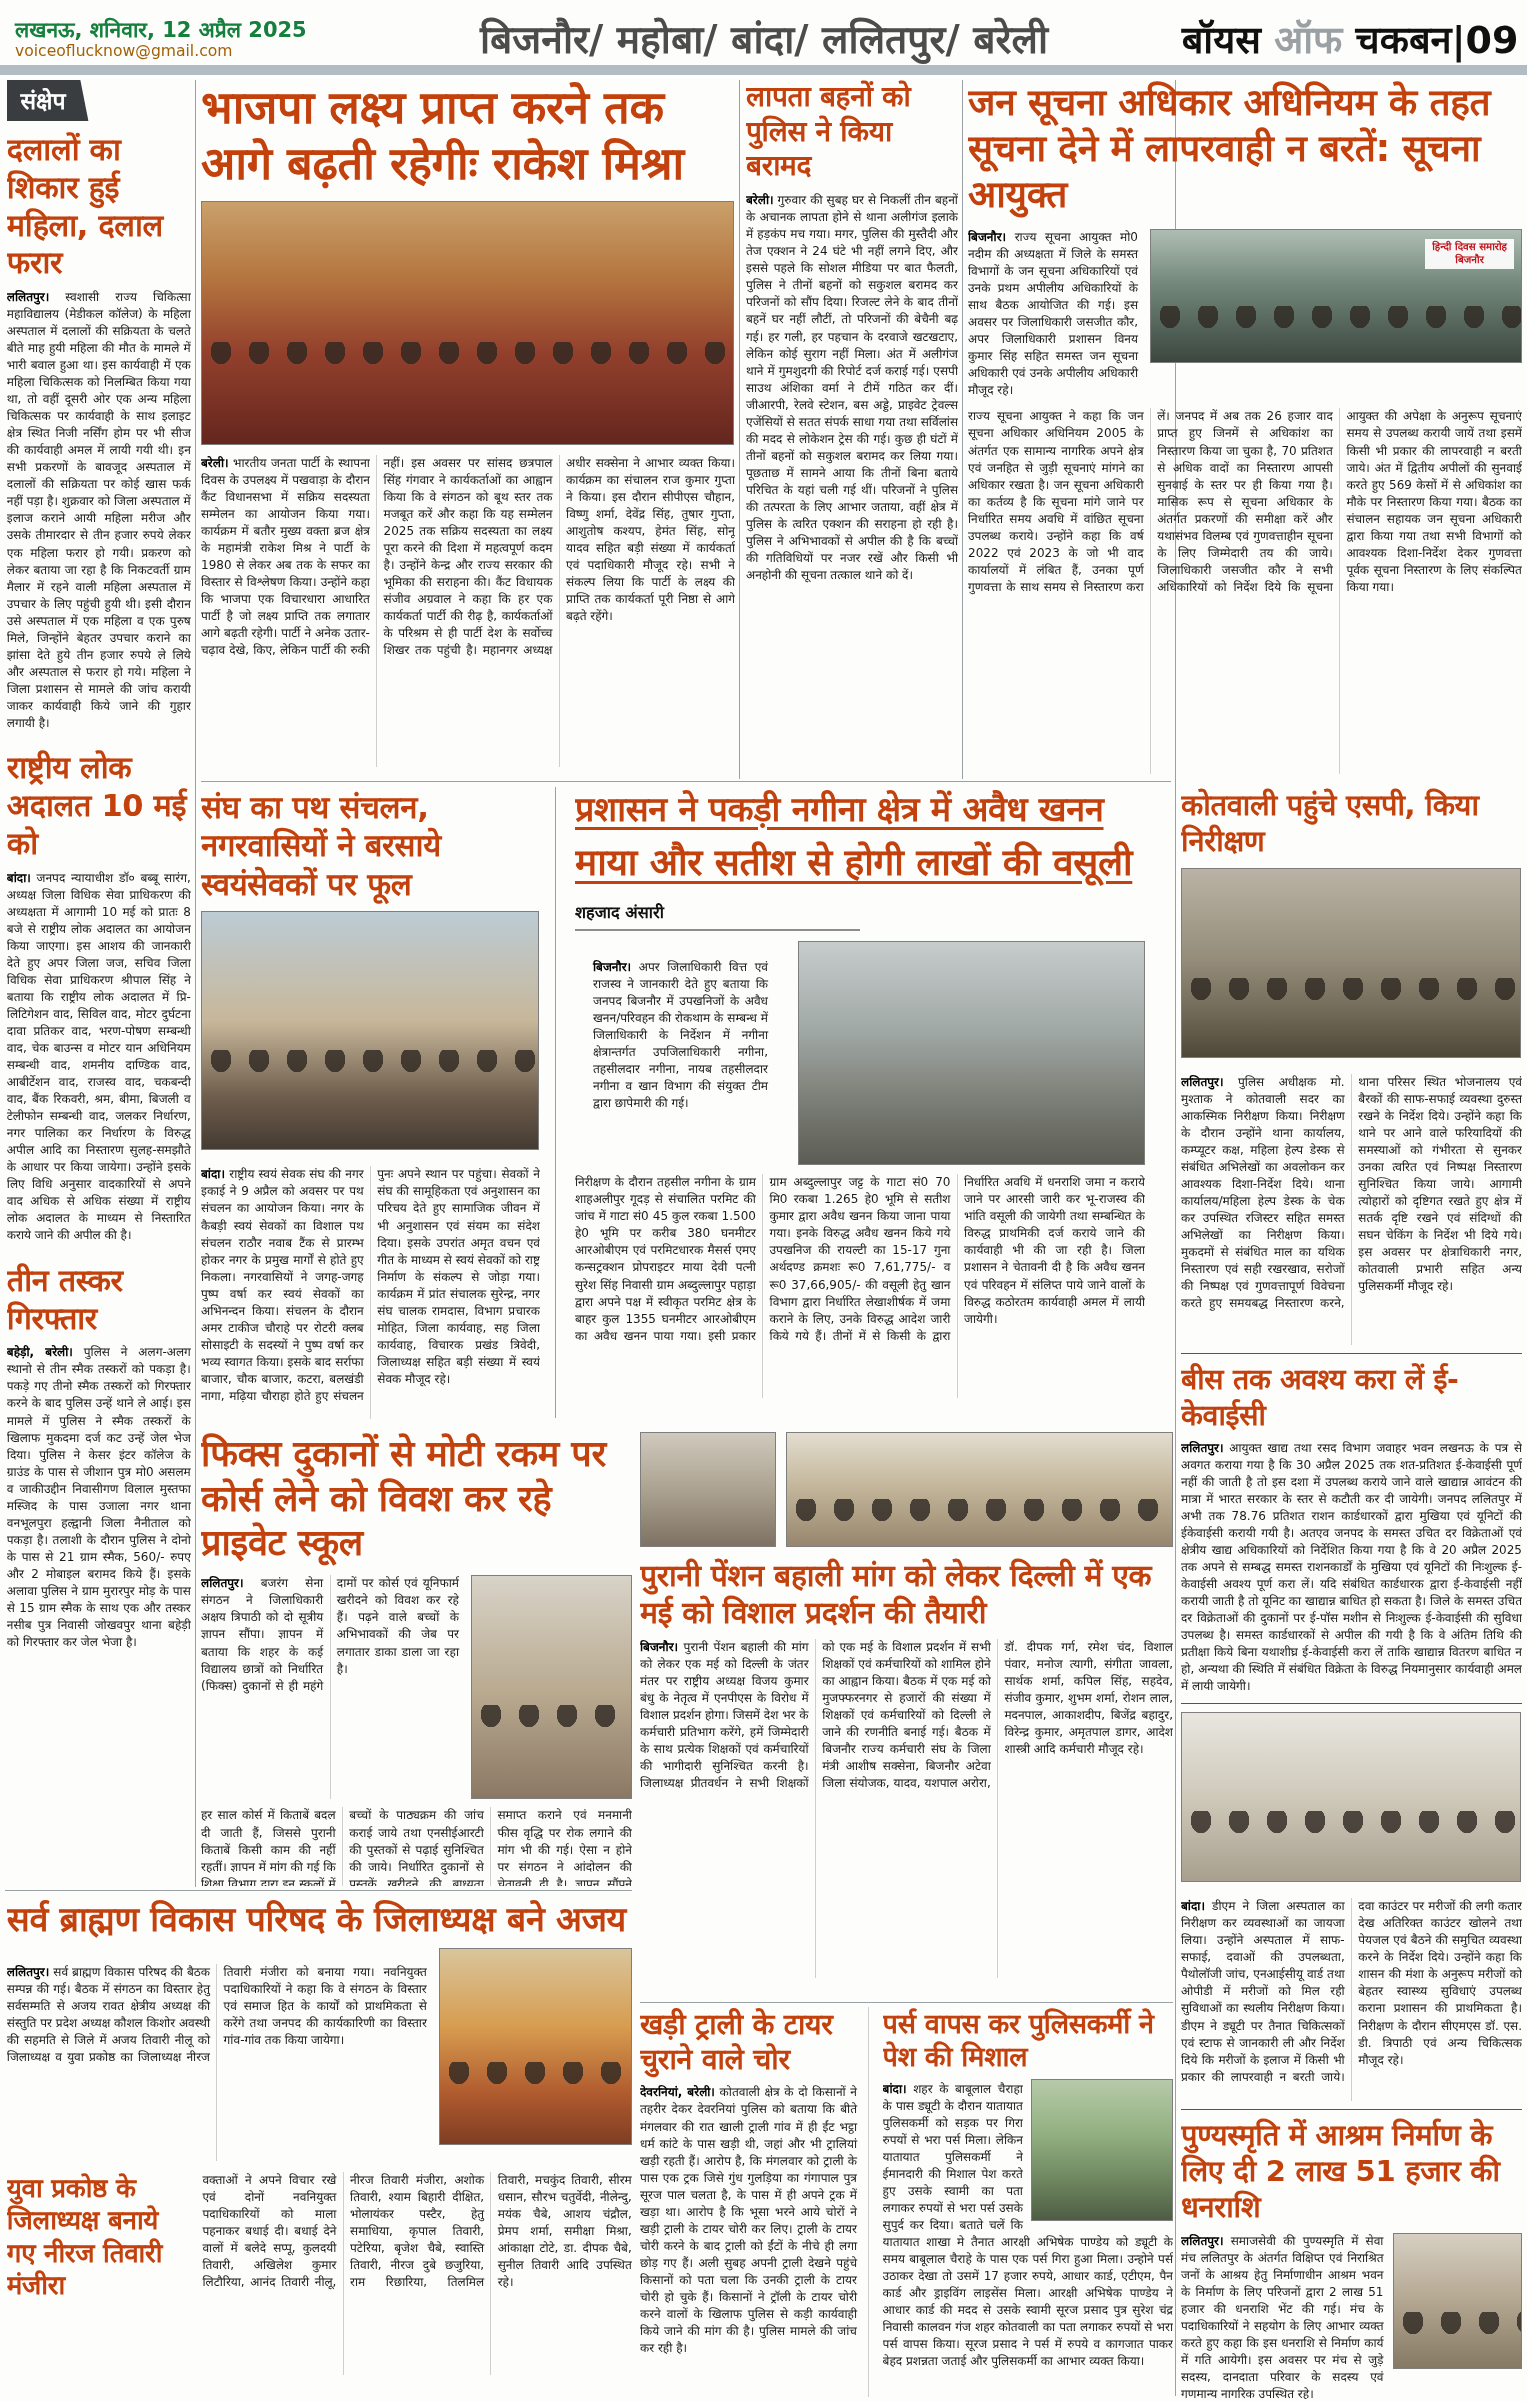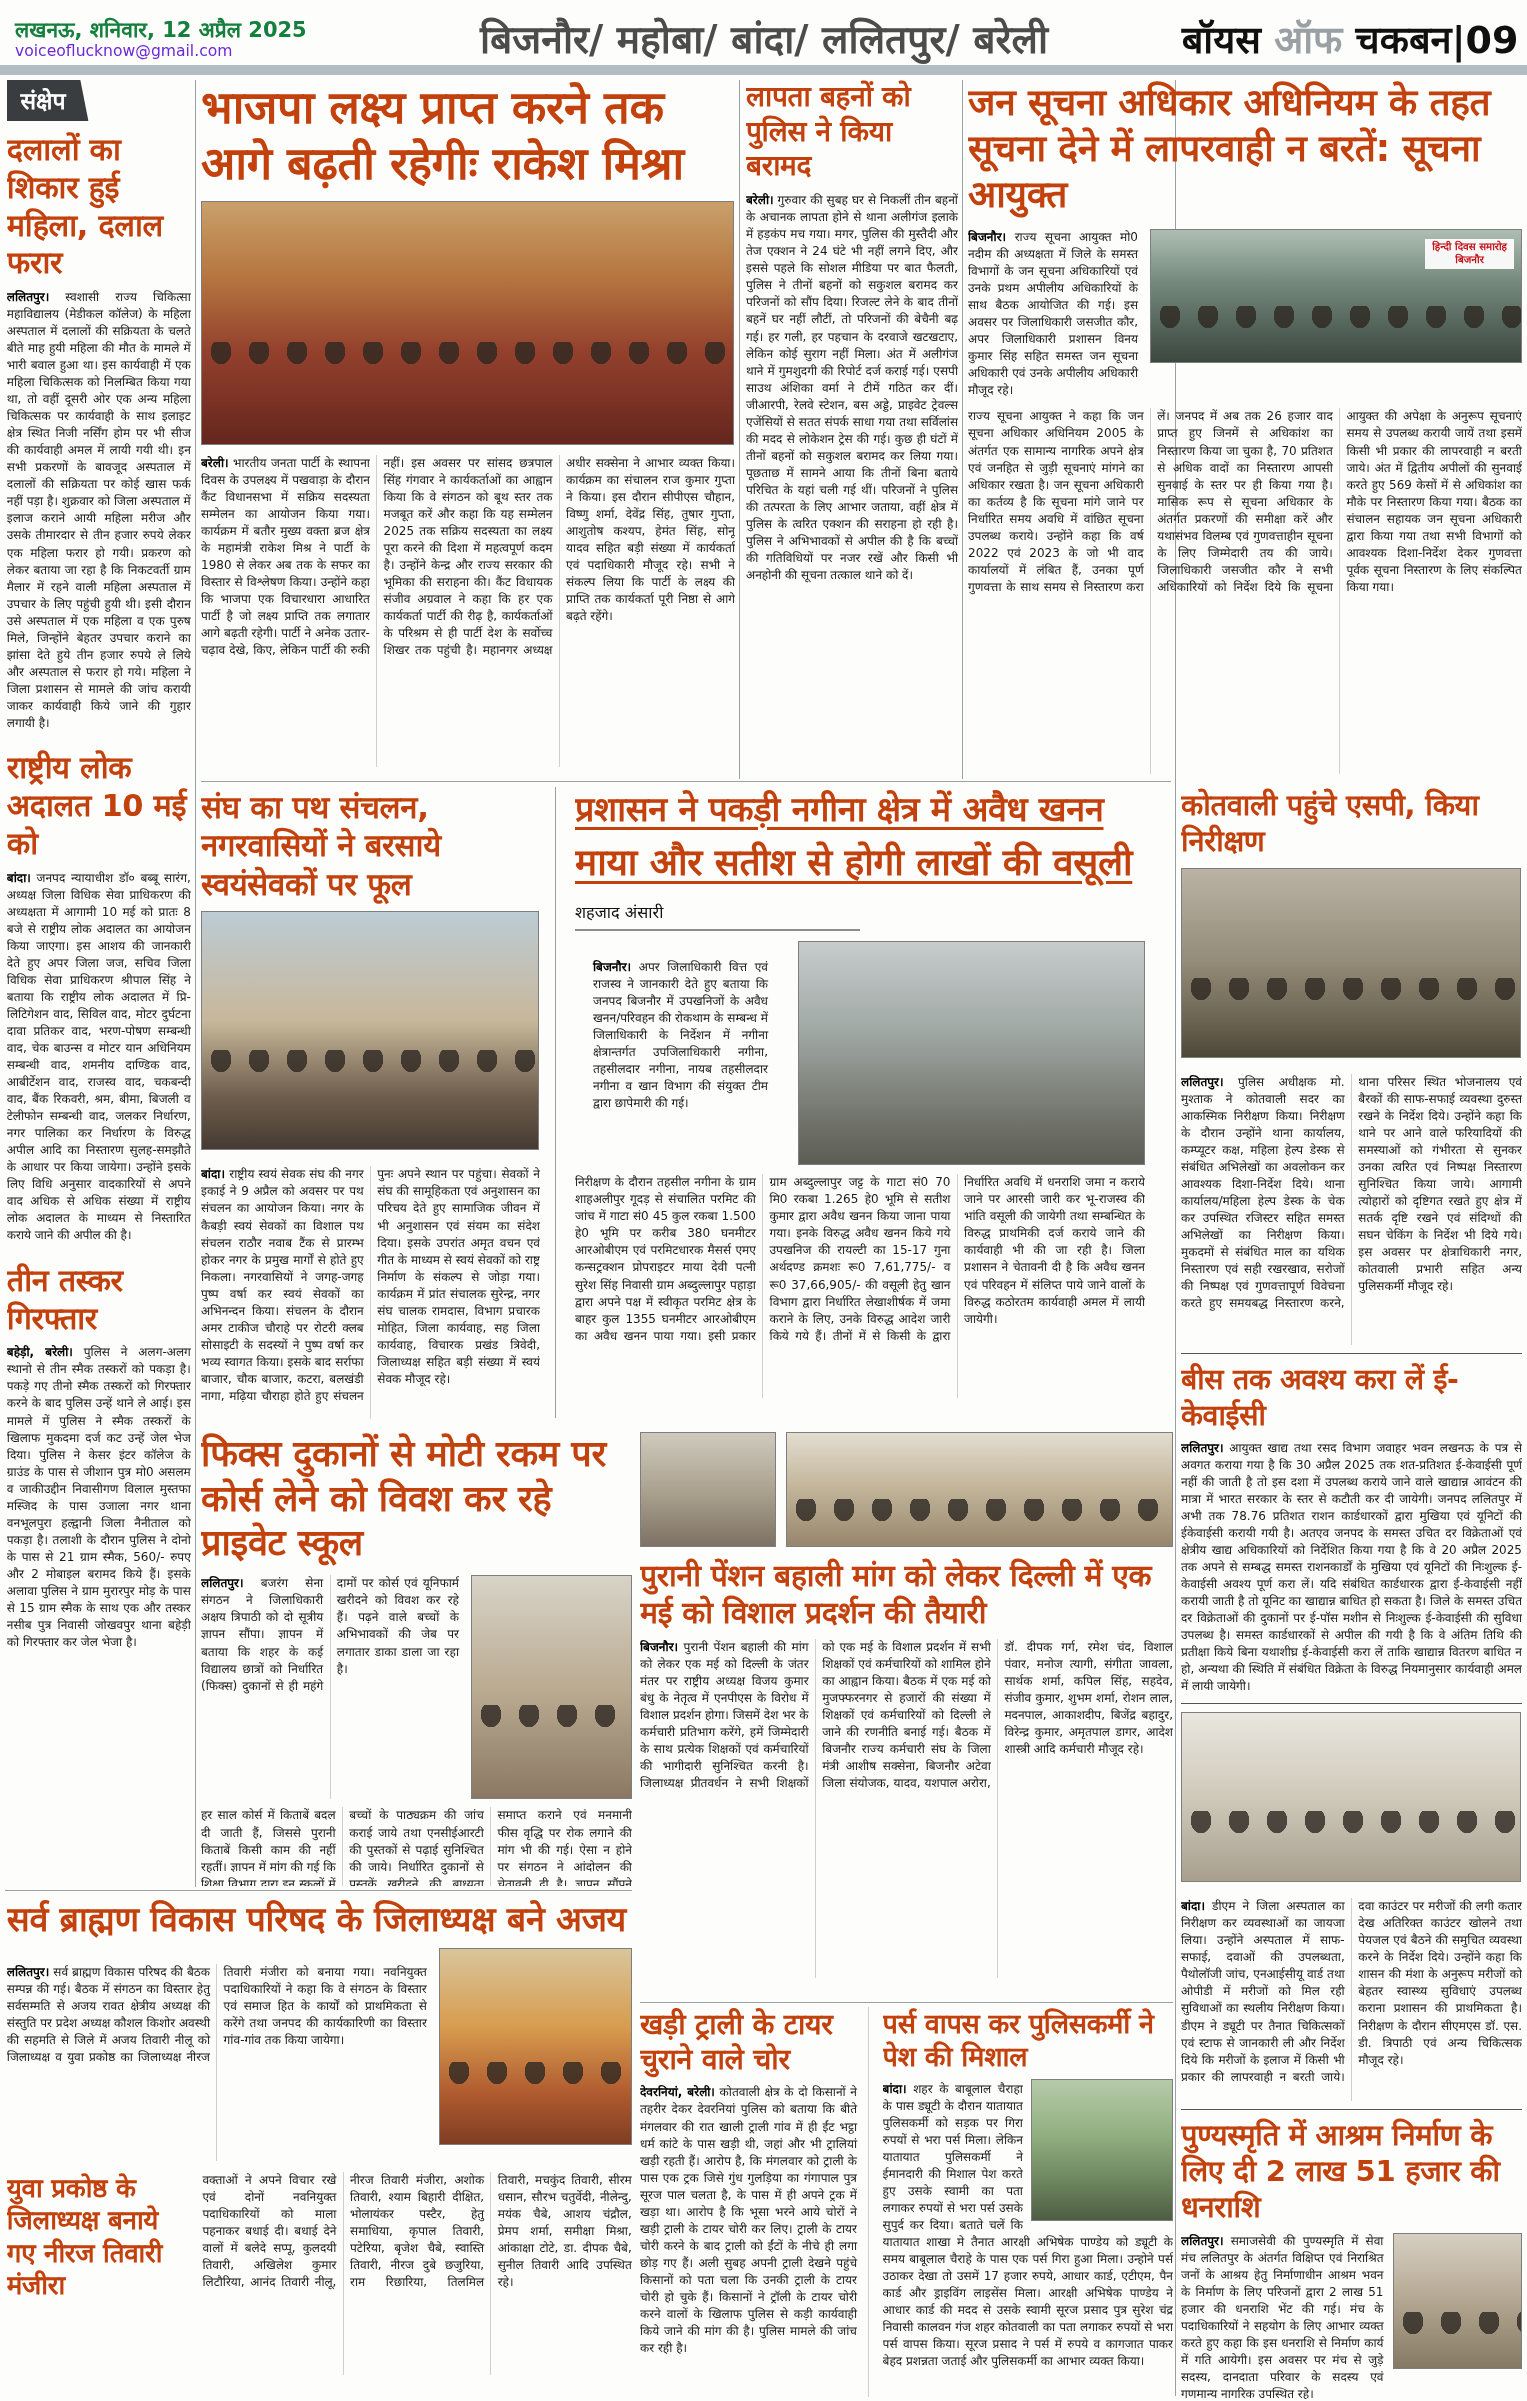--- a/index.html
+++ b/index.html
@@ -12,33 +12,33 @@
   .cols2{column-count:2;column-gap:13.6px;column-rule:0.7px solid #cfcfcf;margin-top:16px;}
   .cols3{column-count:3;column-gap:13.6px;column-rule:0.7px solid #cfcfcf;}
   .photo{position:relative;border:0.7px solid #7e7e7e;box-sizing:border-box;}
   .crowd::after{content:"";position:absolute;left:0;right:0;bottom:0;height:42%;
     background-image:radial-gradient(ellipse 16.3px 20.3px at 19px 9.5px,#2d2721 62%,rgba(0,0,0,0) 64%);
     background-size:38px 100%;background-repeat:repeat-x;opacity:.8;}
   .vline{position:absolute;width:0;border-left:1.4px solid #9aa2a8;}
   .hline{position:absolute;height:0;border-top:1.4px solid #9aa2a8;}
   
   .hdr-date{position:absolute;left:15px;top:15px;font-size:21px;font-weight:900;color:#15803d;}
-  .hdr-mail{position:absolute;left:15px;top:42px;font-size:15.6px;color:#6d28d9;}
+  .hdr-mail{position:absolute;left:15px;top:42px;font-size:15.6px;color:#a16207;}
   .hdr-regions{position:absolute;left:50%;transform:translateX(-50%);top:11px;
     font-size:39px;font-weight:900;color:#4c4c4c;white-space:nowrap;}
   .hdr-brand{position:absolute;right:9.5px;top:12.2px;font-size:38px;font-weight:900;color:#101010;white-space:nowrap;}
   .hdr-brand .mid{color:#9aa0a4;}
   .graybar{position:absolute;left:0;top:65px;width:1528px;height:10.2px;background:#b2bcc3;}
   
   .kicker{display:inline-block;background:#3a3d40;color:#fff;font-size:23px;font-weight:bold;
     padding:4.1px 23px 5.4px 13.6px;clip-path:polygon(0 0,90% 0,100% 100%,0 100%);}
   .side-hl{font-size:30.5px;}
   .photo-tag{position:absolute;top:9.5px;right:6.8px;background:rgba(255,255,255,.92);
     color:#c3151c;font-size:10.2px;font-weight:bold;padding:2px 4.1px;line-height:1.25;max-width:81px;text-align:center;}
-  .byline{font-size:16.3px;font-weight:400;color:#111;}
+  .byline{font-size:16.3px;font-weight:700;color:#111;}
   .byline-rule{width:285px;border-top:2.7px solid #8d8d8d;margin:6.8px 0 9.5px 0;}
   .u{text-decoration:underline;text-decoration-thickness:2.7px;text-underline-offset:6.1px;}
   .ph-bjp{background:linear-gradient(180deg,#caa06a,#b4743f 32%,#93402c 62%,#64261e 100%);}
   .ph-meet{background:linear-gradient(180deg,#aebdb3,#74897b 40%,#55655b 72%,#3c473f);}
   .ph-rss{background:linear-gradient(180deg,#bccbd4,#c7b79a 46%,#6e5d4c 78%,#453b32);}
   .ph-mine{background:linear-gradient(180deg,#c6cccc,#a0a8a5 40%,#7d8078 70%,#5c5d55);}
   .ph-cop{background:linear-gradient(180deg,#bab3a5,#958d7a 48%,#6f6755 78%,#4e4839);}
   .ph-memo{background:linear-gradient(180deg,#d8d3c8,#b9aa90 52%,#8b7864);}
   .ph-men{background:linear-gradient(180deg,#cfc9bd,#a89e8c 55%,#7d7263);}
   .ph-hall{background:linear-gradient(180deg,#e3ddd0,#c5b89d 45%,#97866d);}

